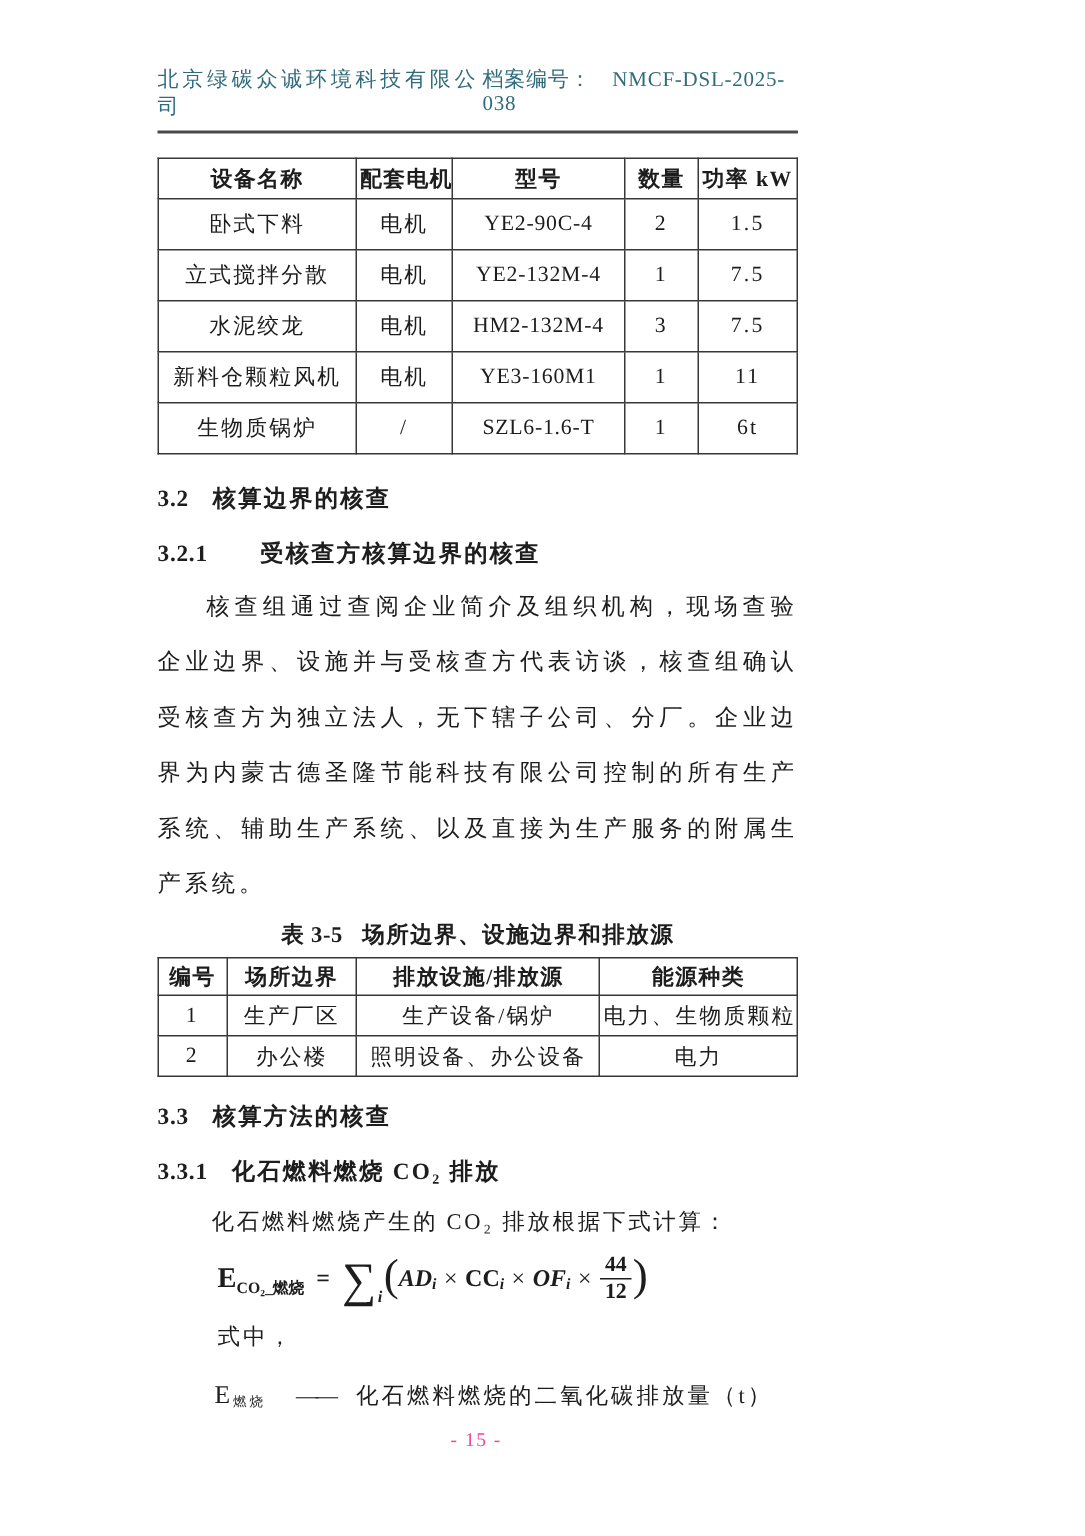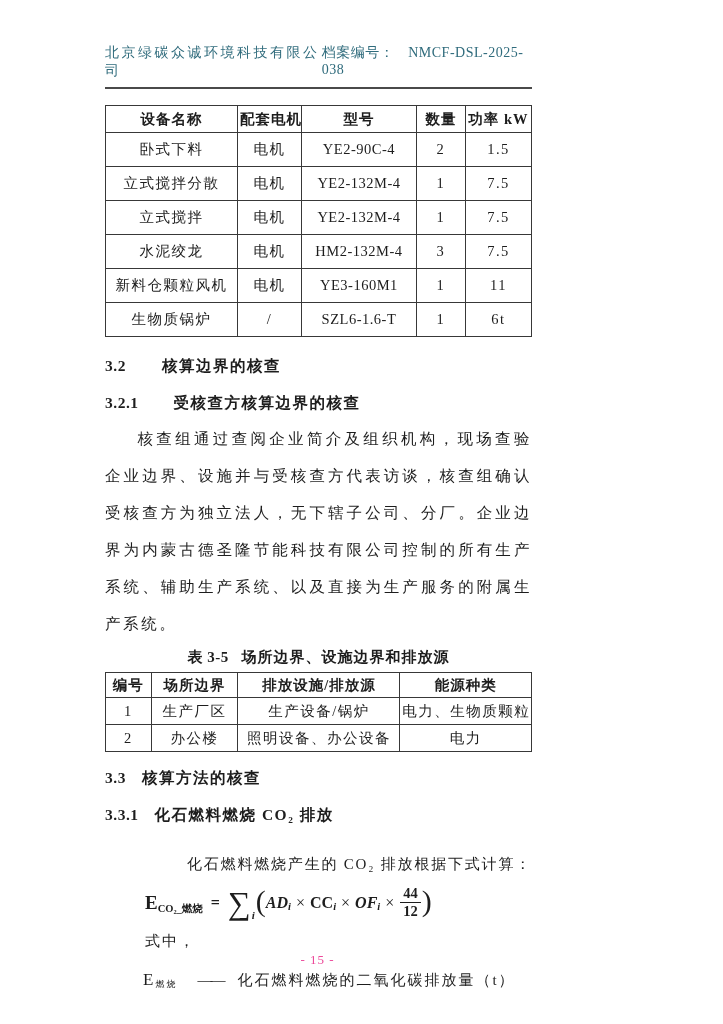--- a/index.html
+++ b/index.html
@@ -49,21 +49,21 @@
   .bound-table td { height:26px; }
 
   
   .heading {
     display:flex; align-items:baseline;
     font-weight:bold; font-size:15.5px;
     letter-spacing:1.5px;
     margin:0;
   }
   .heading .h-num { letter-spacing:0.5px; margin-right:16px; }
-  .h-32  { margin-top:19px;gap:20px; }
+  .h-32  { margin-top:19px; }
   .h-321 { margin-top:16px;gap:19px; }
   .h-33  { margin-top:16px; }
   .h-331 { margin-top:16px; }
 
   
   .para {
     margin:6px 0 0 0;
     font-size:15.5px;
     line-height:37px;
     letter-spacing:2.6px;
@@ -73,25 +73,24 @@
   .table-caption {
     margin-top:6px;
     text-align:center;
     font-weight:bold;
     font-size:15px;
     letter-spacing:1px;
   }
   .table-caption .cap-label { letter-spacing:0.5px; margin-right:8px; }
 
   .intro-line {
-    margin:29px 0 0 0;
+    margin:13px 0 0 0;
     font-size:15px;
     letter-spacing:1.8px;
     text-indent:2.4em;
-    text-align:right;
   }
 
   
   .formula {
     margin:12px 0 0 40px;
     display:flex; align-items:center;
     font-weight:bold; font-size:16px;
     white-space:nowrap;
   }
   .formula .lhs-base { font-size:19px; }
@@ -160,27 +159,20 @@
     <tbody>
       <tr>
         <td>卧式下料</td>
         <td>电机</td>
         <td class="mono">YE2-90C-4</td>
         <td>2</td>
         <td>1.5</td>
       </tr>
       <tr>
         <td>立式搅拌分散</td>
-        <td>电机</td>
-        <td class="mono">YE2-132M-4</td>
-        <td>1</td>
-        <td>7.5</td>
-      </tr>
-      <tr>
-        <td>立式搅拌</td>
         <td>电机</td>
         <td class="mono">YE2-132M-4</td>
         <td>1</td>
         <td>7.5</td>
       </tr>
       <tr>
         <td>水泥绞龙</td>
         <td>电机</td>
         <td class="mono">HM2-132M-4</td>
         <td>3</td>

